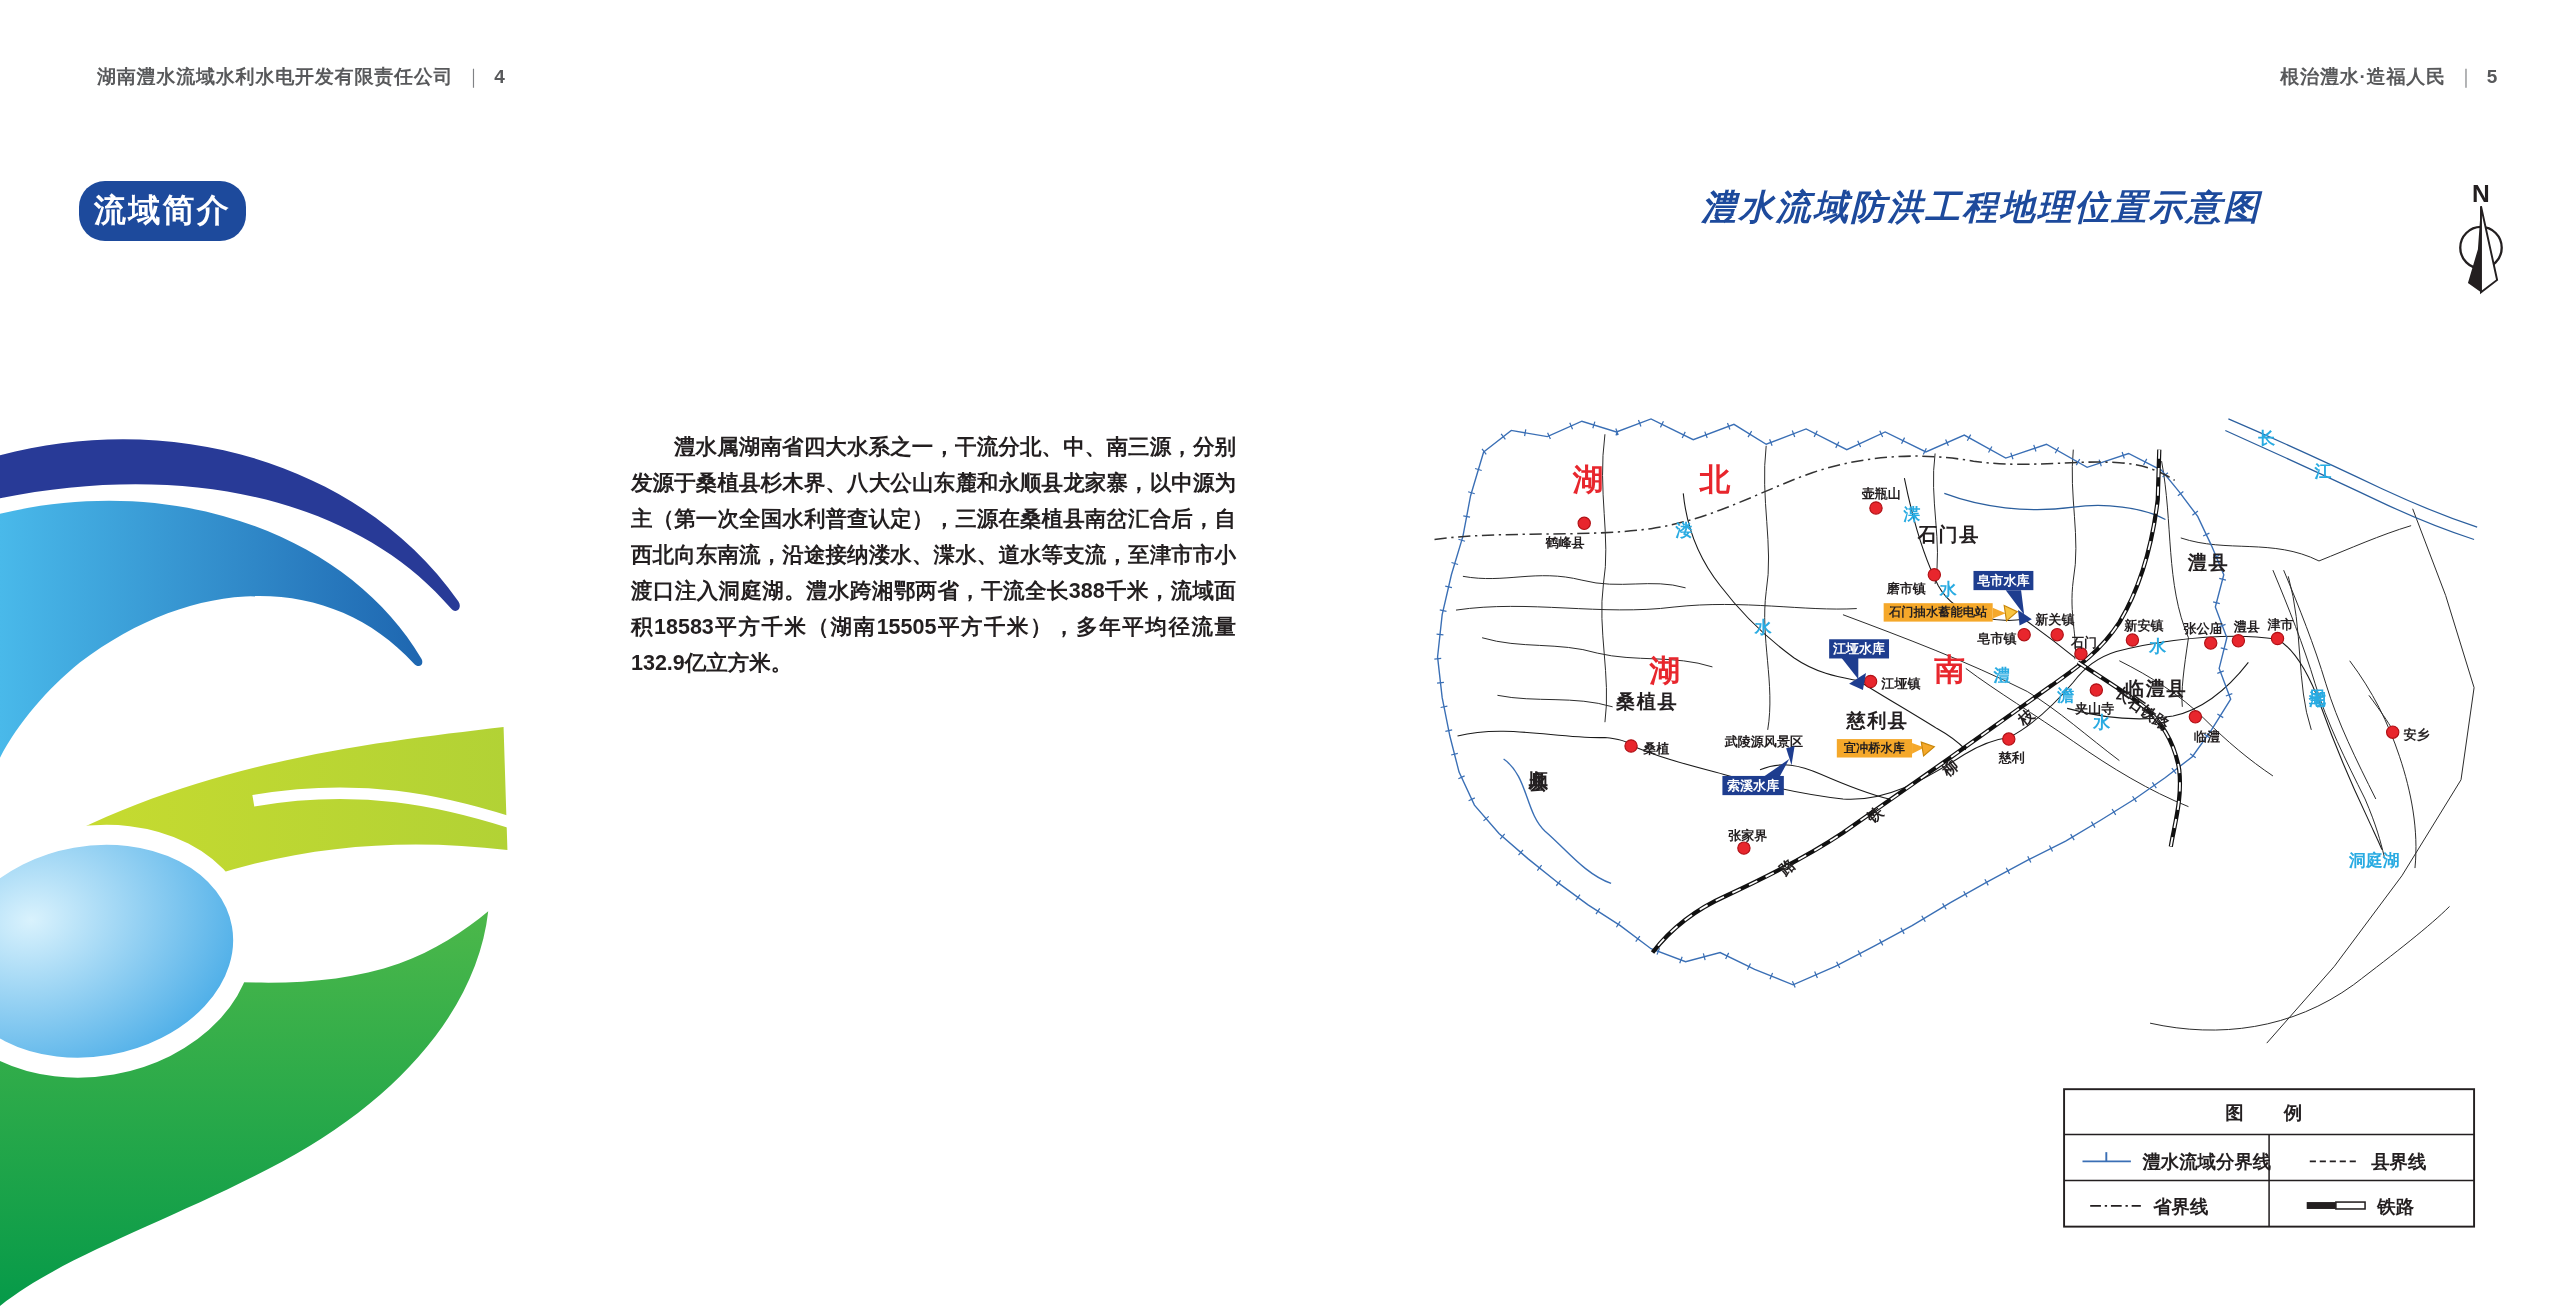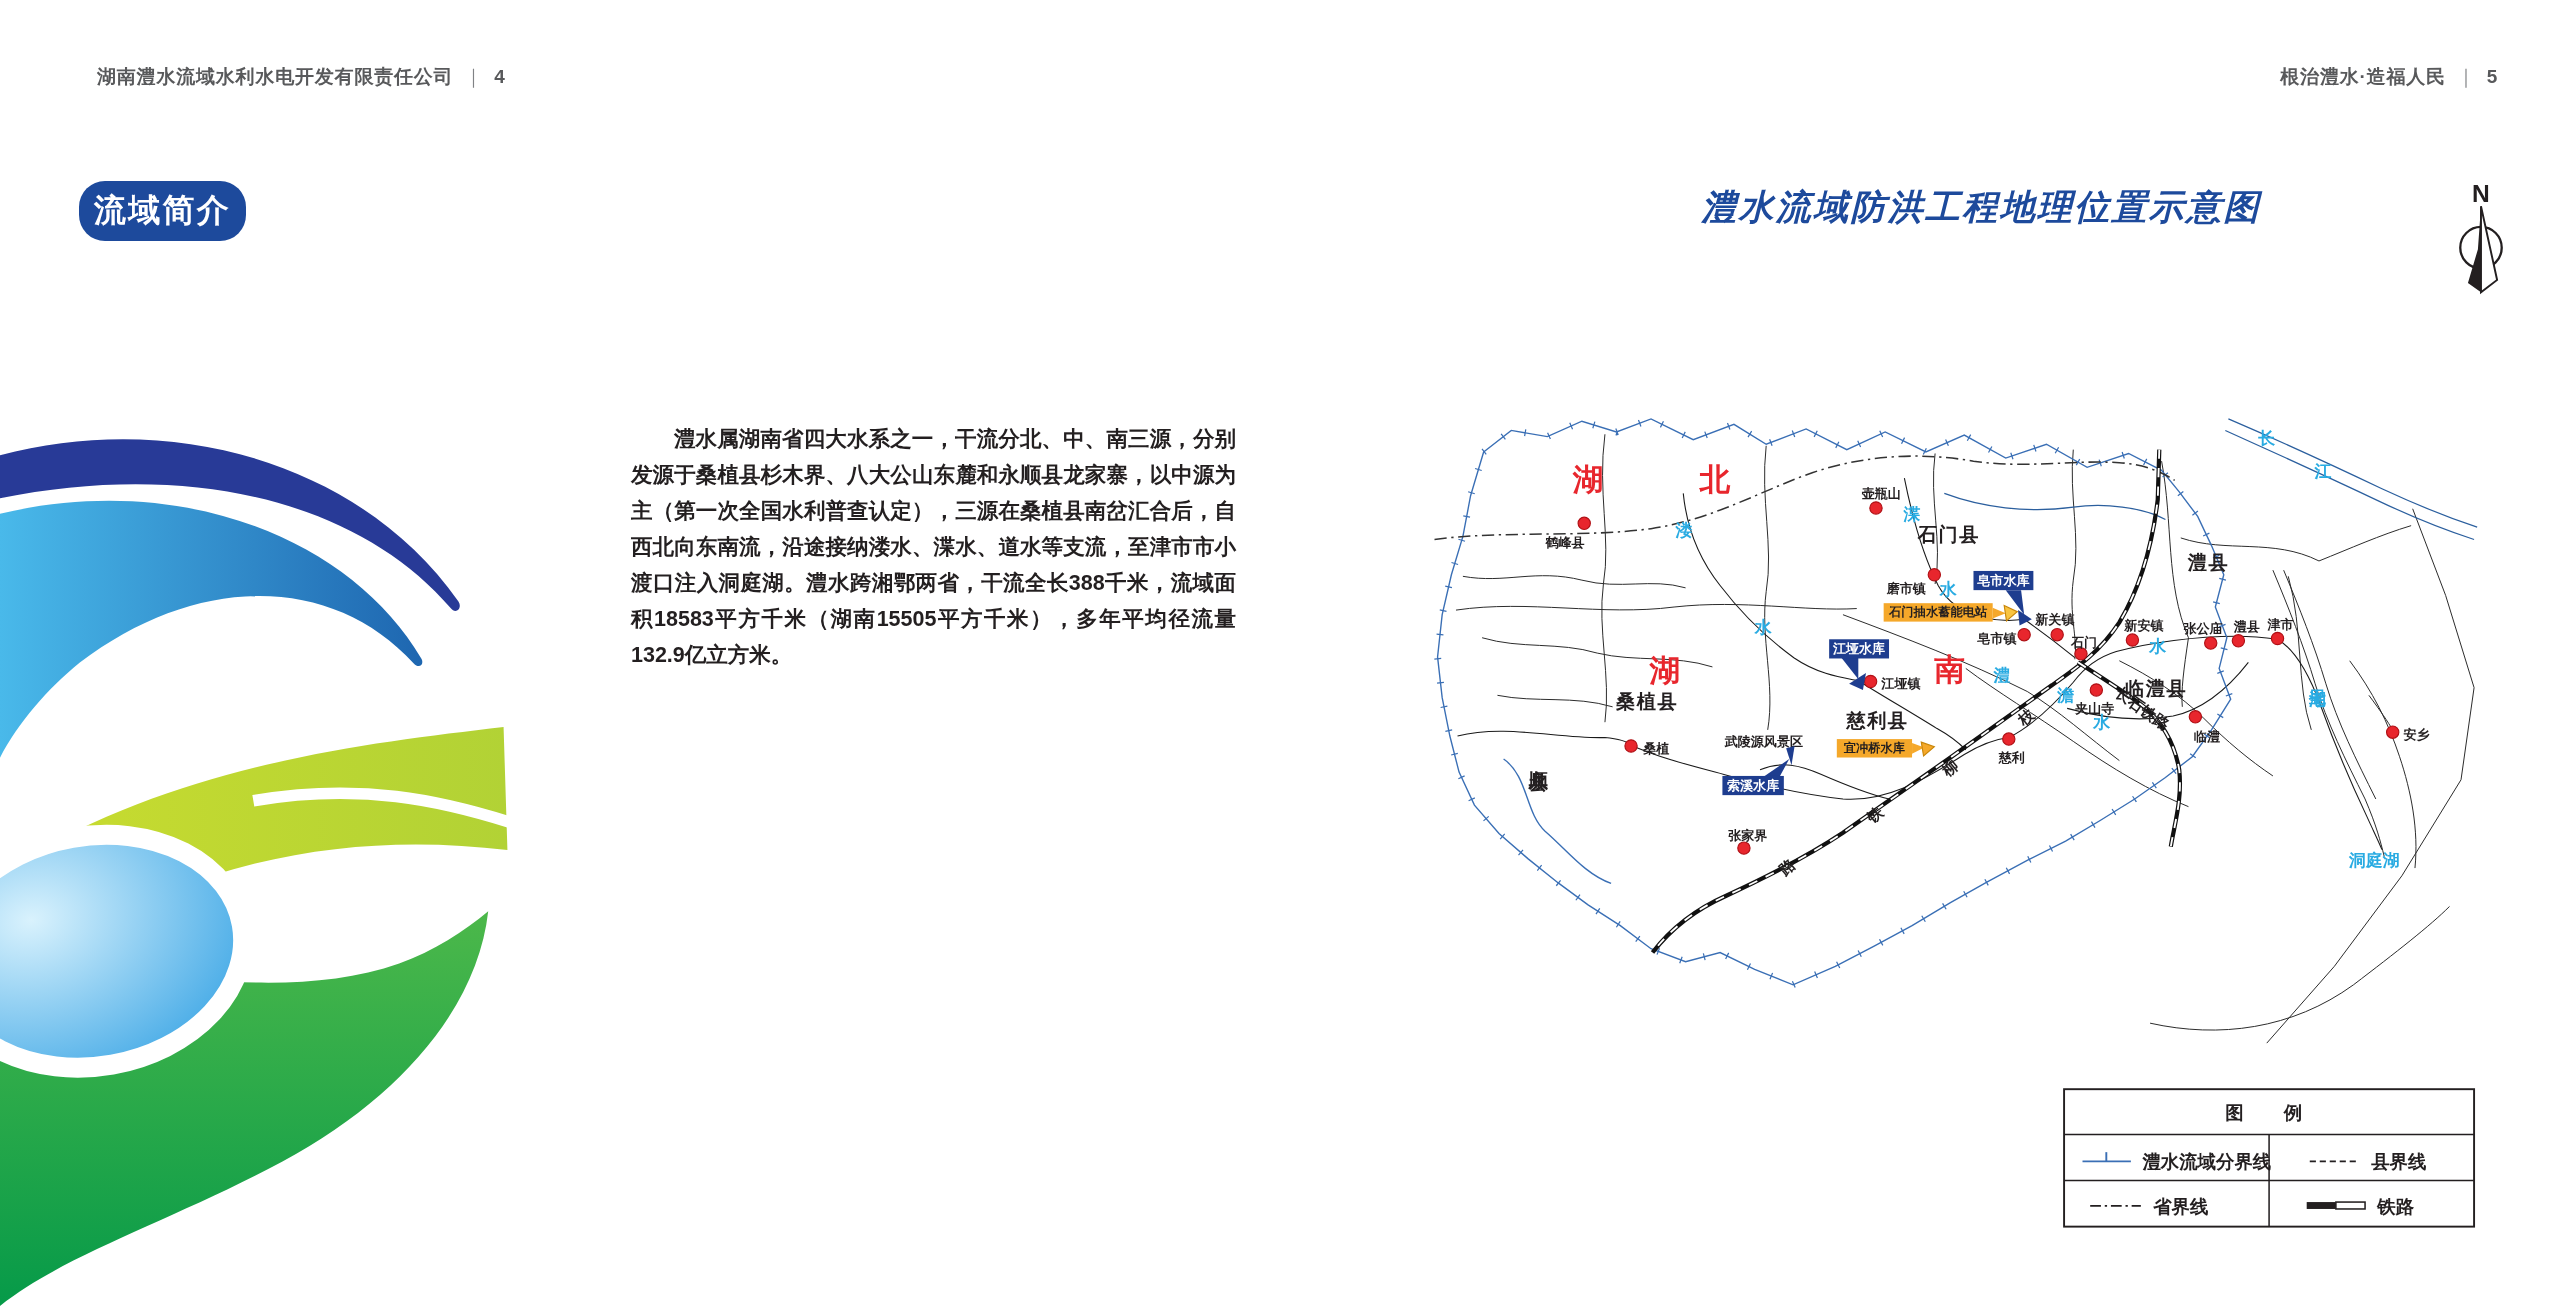--- a/index.html
+++ b/index.html
@@ -7,21 +7,21 @@
          font-family:"Liberation Sans",sans-serif;color:#231f20;}
   .hdr{position:absolute;top:64px;font-size:19px;font-weight:bold;color:#58595b;letter-spacing:0.8px;}
   .hdr .sep{font-weight:normal;color:#808285;padding:0 10.7px;}
   .hdr-left{left:79px;margin-left:18px;}
   .hdr-right{right:78px;text-align:center;}
   .badge{position:absolute;left:79px;top:181px;width:167px;height:60px;background:#1d4a9c;
          display:flex;align-items:center;justify-content:center;border-radius:26px;}
   .badge span{color:#ffffff;font-size:32px;font-weight:bold;letter-spacing:2.3px;}
   .bodycol{position:absolute;left:631px;top:421px;width:605px;font-size:21.5px;line-height:36px;
            text-align:justify;font-weight:600;color:#231f20;}
-  .bodycol p{margin:0 0 35px 0;text-indent:2em;}
+  .bodycol p{margin:8px 0 35px 0;text-indent:2em;}
   .maptitle{position:absolute;left:1643px;top:184px;width:676px;text-align:center;
             font-size:35px;font-weight:bold;color:#1d4a9c;letter-spacing:2.3px;font-style:italic;}
   .logo-svg{position:absolute;left:0;top:423px;}
   .map-svg{position:absolute;left:1413px;top:154px;}
   svg text{font-family:"Liberation Sans",sans-serif;}
   .t-town{font-size:17px;font-weight:bold;fill:#231f20;}
   .t-county{font-size:25px;font-weight:bold;fill:#231f20;letter-spacing:2px;}
   .t-prov{font-size:40px;font-weight:bold;fill:#e8262d;}
   .t-river{font-size:22px;font-weight:bold;fill:#29abe2;}
   .t-callout{font-size:17px;font-weight:bold;fill:#ffffff;}

